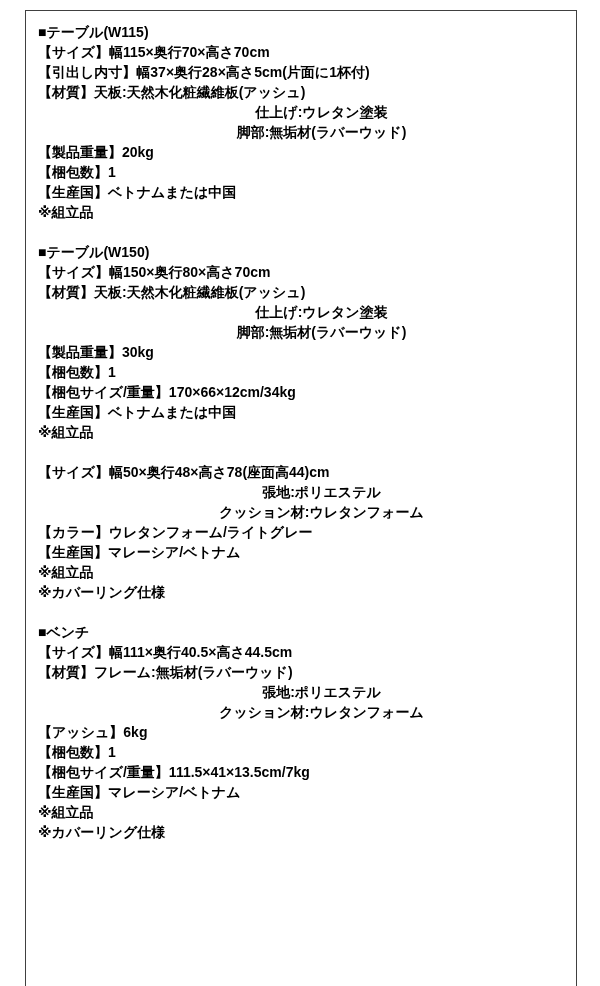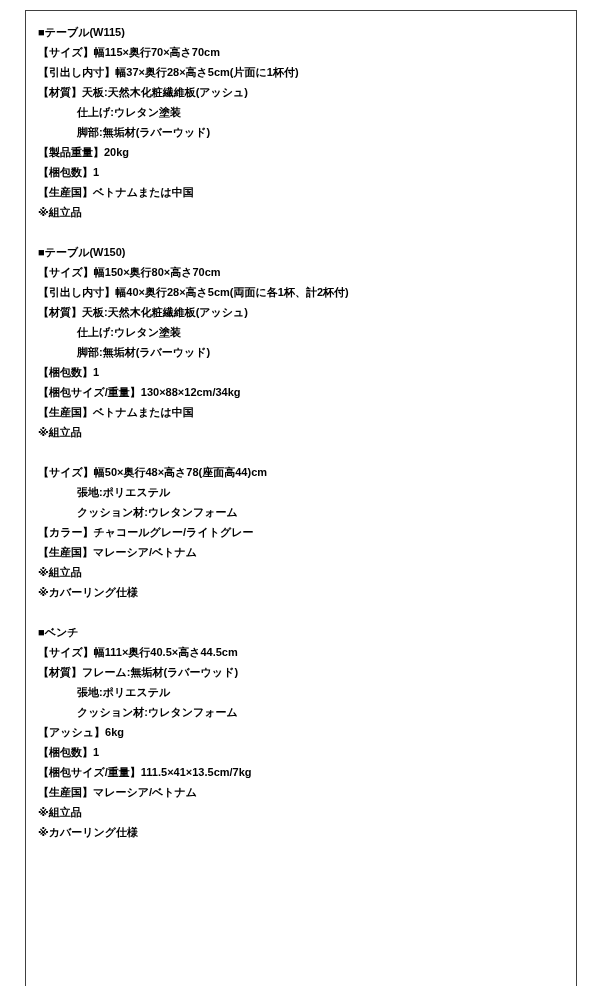--- a/index.html
+++ b/index.html
@@ -28,28 +28,29 @@
     height: 1010px;            
     box-sizing: border-box;
     border: 1px solid #404040;
     background: #ffffff;
     padding: 11px 10px 0 12px;
   }
   .section {
     margin: 0 0 20px 0;
   }
   .line {
-    font-size: 11px;
+    font-size: 14px;
     line-height: 20px;
     font-weight: bold;
     color: #000000;
     white-space: pre;
   }
   .line.indent {
     padding-left: 39px;
+    text-align: center;
   }
 </style>
 </head>
 <body>
 
 <div class="canvas">
   <div class="panel">
       <section class="section">
         <div class="line title">■テーブル(W115)</div>
         <div class="line">【サイズ】幅115×奥行70×高さ70cm</div>
@@ -58,34 +59,34 @@
         <div class="line indent">仕上げ:ウレタン塗装</div>
         <div class="line indent">脚部:無垢材(ラバーウッド)</div>
         <div class="line">【製品重量】20kg</div>
         <div class="line">【梱包数】1</div>
         <div class="line">【生産国】ベトナムまたは中国</div>
         <div class="line">※組立品</div>
       </section>
       <section class="section">
         <div class="line title">■テーブル(W150)</div>
         <div class="line">【サイズ】幅150×奥行80×高さ70cm</div>
-        <div class="line">【引出し内寸】幅40×奥行28×高さ5cm(両面に各1杯、計2杯付)</div>
         <div class="line">【材質】天板:天然木化粧繊維板(アッシュ)</div>
         <div class="line indent">仕上げ:ウレタン塗装</div>
         <div class="line indent">脚部:無垢材(ラバーウッド)</div>
+        <div class="line">【製品重量】30kg</div>
         <div class="line">【梱包数】1</div>
-        <div class="line">【梱包サイズ/重量】130×88×12cm/34kg</div>
+        <div class="line">【梱包サイズ/重量】170×66×12cm/34kg</div>
         <div class="line">【生産国】ベトナムまたは中国</div>
         <div class="line">※組立品</div>
       </section>
       <section class="section">
         <div class="line">【サイズ】幅50×奥行48×高さ78(座面高44)cm</div>
         <div class="line indent">張地:ポリエステル</div>
         <div class="line indent">クッション材:ウレタンフォーム</div>
-        <div class="line">【カラー】チャコールグレー/ライトグレー</div>
+        <div class="line">【カラー】ウレタンフォーム/ライトグレー</div>
         <div class="line">【生産国】マレーシア/ベトナム</div>
         <div class="line">※組立品</div>
         <div class="line">※カバーリング仕様</div>
       </section>
       <section class="section">
         <div class="line title">■ベンチ</div>
         <div class="line">【サイズ】幅111×奥行40.5×高さ44.5cm</div>
         <div class="line">【材質】フレーム:無垢材(ラバーウッド)</div>
         <div class="line indent">張地:ポリエステル</div>
         <div class="line indent">クッション材:ウレタンフォーム</div>

